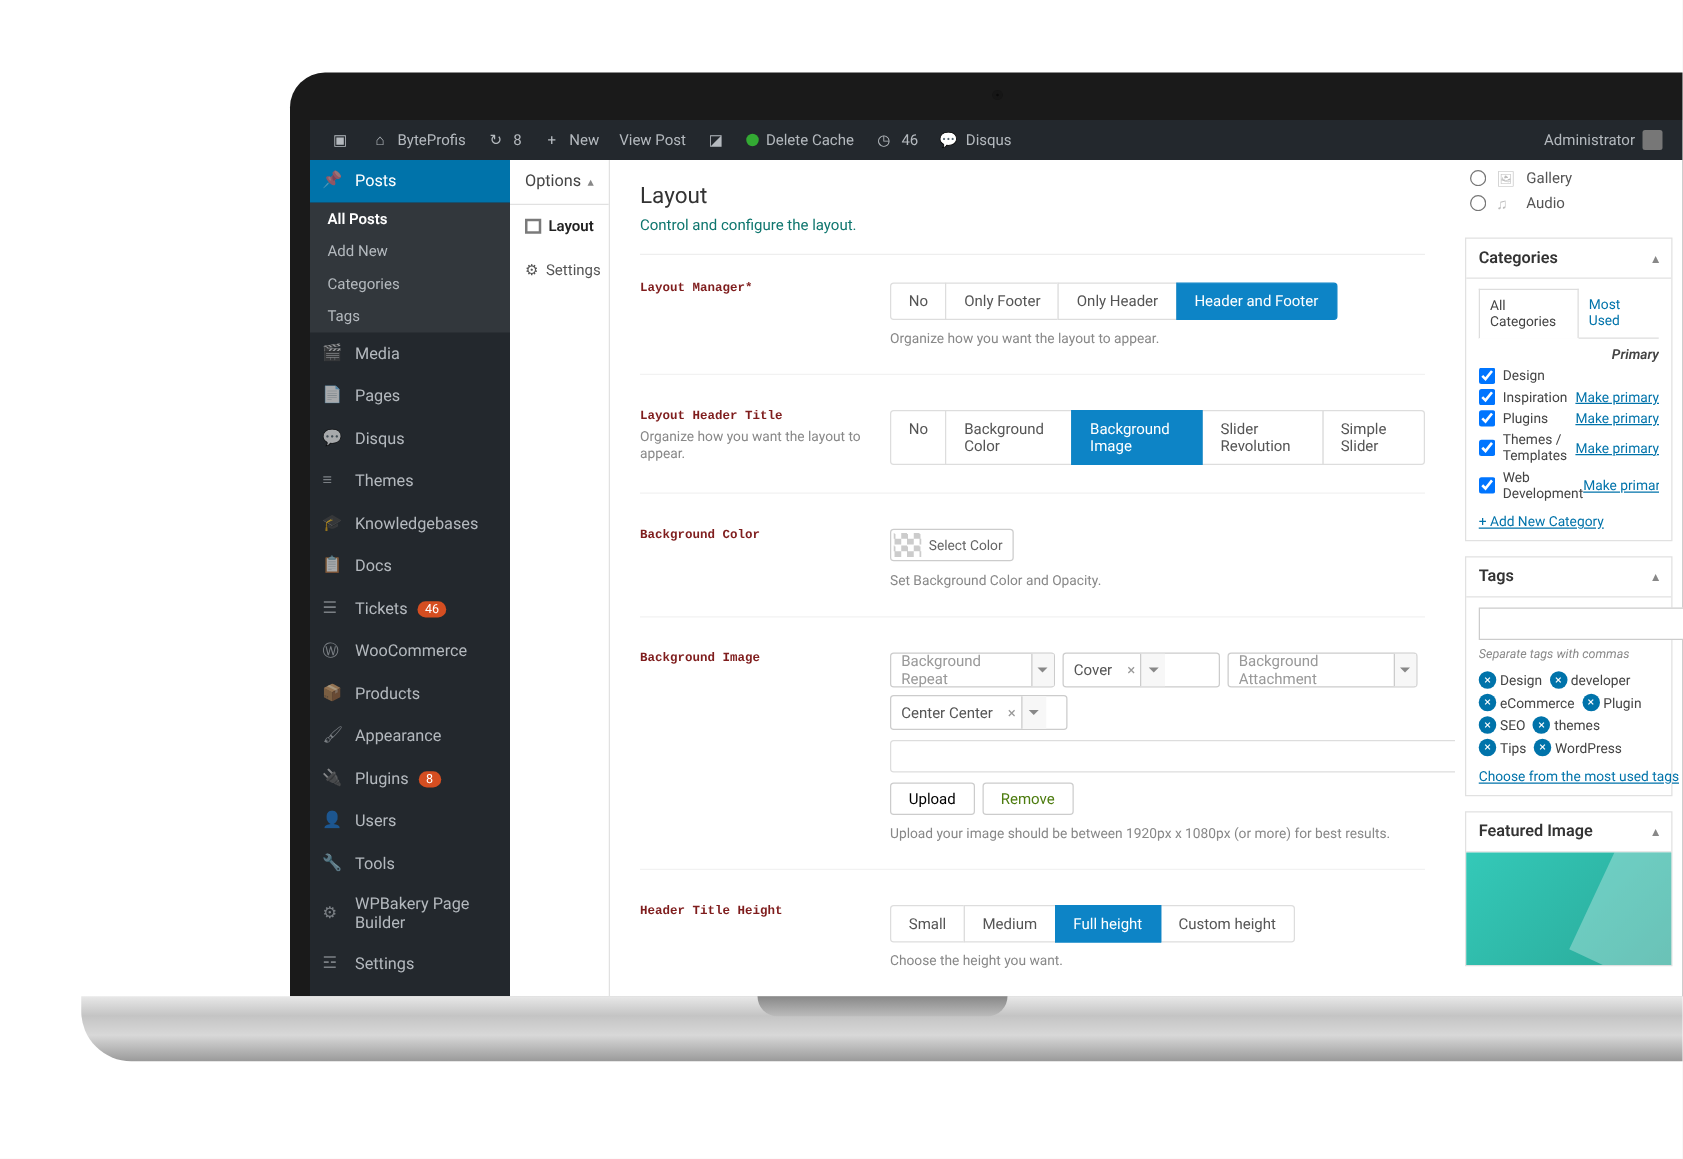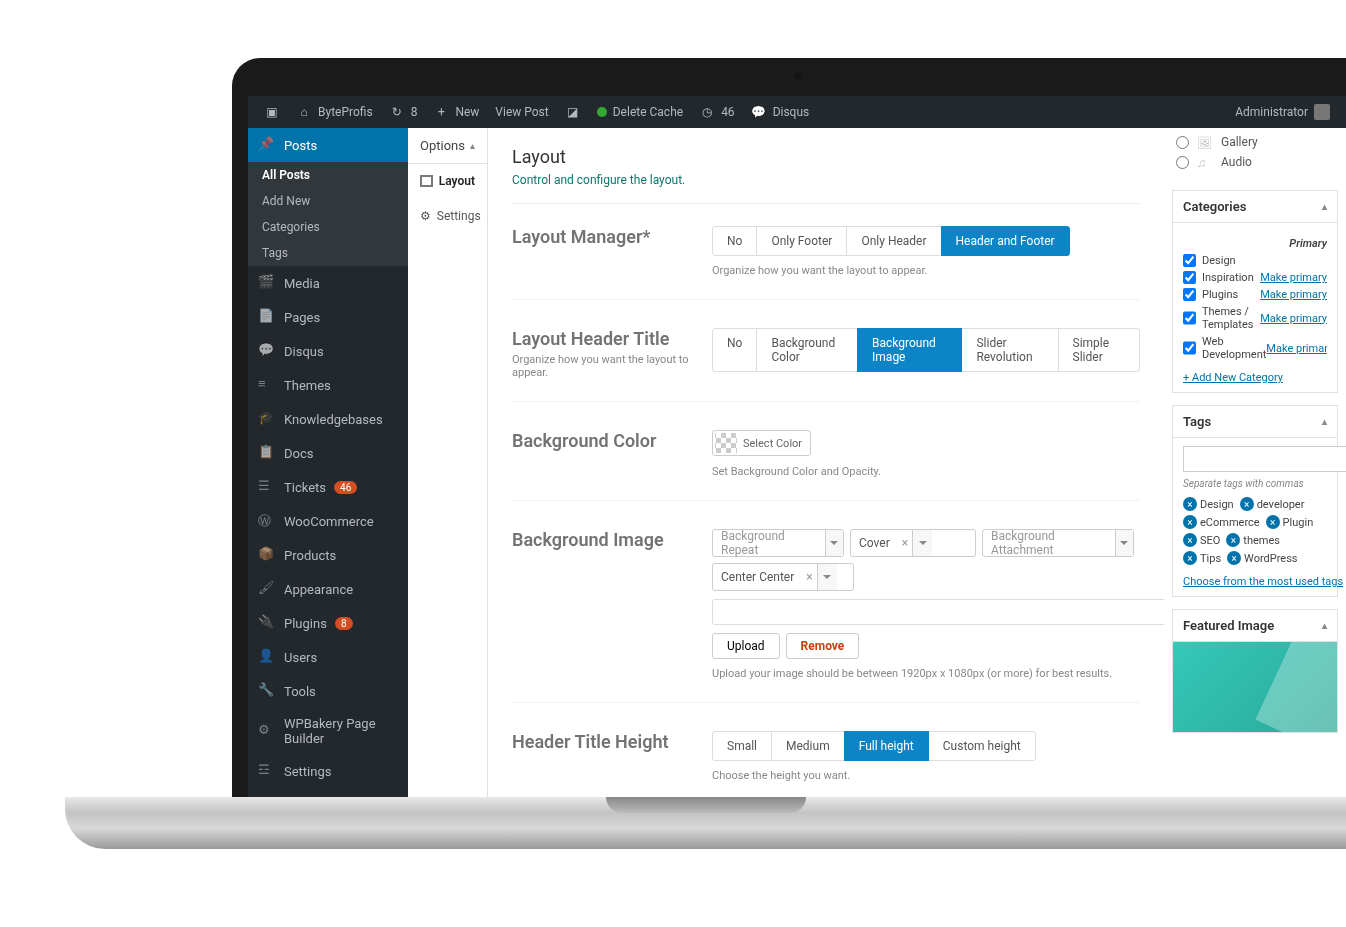--- a/index.html
+++ b/index.html
@@ -40,21 +40,21 @@
 .opt-tab.active { color:#222; font-weight:600; }
 .opt-tab .opt-icon { width:16px; height:12px; border:2px solid currentColor; opacity:0.6; }
 
 .main-panel { flex:1; background:#fff; padding:18px 24px; overflow:hidden; }
 .section-title { font-size:18px; font-weight:400; color:#333; margin-bottom:6px; }
 .section-desc { font-size:12px; color:#0f766e; margin-bottom:22px; border-bottom:1px solid #eee; padding-bottom:16px; }
 
 .field-row { display:flex; margin-bottom:28px; border-bottom:1px solid #f2f2f2; padding-bottom:22px; }
 .field-row:last-child { border:none; }
 .field-label { width:200px; flex-shrink:0; }
-.field-label .lbl { font-size:18px; font-weight:600; color:#737373; }
+.field-label .lbl { font-size:10px; font-weight:600; color:#7f1d1d;font-family:Liberation Mono, monospace; }
 .field-label .lbl-sub { font-size:11px; color:#888; margin-top:4px; }
 .field-control { flex:1; }
 .hint { font-size:11px; color:#888; margin-top:8px; }
 
 .btn-group { display:inline-flex; }
 .btn-group .btn { padding:7px 14px; font-size:12px; background:#fff; border:1px solid #ddd; margin-left:-1px; cursor:pointer; color:#555; }
 .btn-group .btn:first-child { border-radius:3px 0 0 3px; margin-left:0; }
 .btn-group .btn:last-child { border-radius:0 3px 3px 0; }
 .btn-group .btn.active { background:#0d84c6; color:#fff; border-color:#0d84c6; z-index:1; }
 
@@ -63,21 +63,21 @@
 .swatch-lbl { font-size:11px; color:#666; padding-right:6px; }
 
 .select2 { display:inline-flex; align-items:center; border:1px solid #ccc; border-radius:3px; height:28px; background:#fff; font-size:12px; }
 .select2 .s-body { padding:0 8px; color:#555; display:flex; align-items:center; gap:4px; }
 .select2 .s-body .placeholder { color:#999; }
 .select2 .s-clear { color:#999; padding:0 4px; cursor:pointer; }
 .select2 .s-toggle { width:20px; border-left:1px solid #ccc; display:flex; align-items:center; justify-content:center; height:100%; background:#f7f7f7; }
 .select2 .s-toggle::after { content:''; border:4px solid transparent; border-top-color:#888; transform:translateY(2px); }
 .url-input { width:460px; height:26px; border:1px solid #ddd; border-radius:3px; margin-top:8px; }
 .small-btn { padding:5px 14px; border:1px solid #ccc; background:#fff; font-size:12px; border-radius:3px; cursor:pointer; }
-.small-btn.danger { color:#c2410c;font-weight:bold; }
+.small-btn.danger { color:#4d7c0f; }
 
 
 .meta-col { width:182px; background:#fff; padding:0 8px; font-size:12px; }
 .radio-row { display:flex; align-items:center; gap:8px; padding:3px 0; color:#555; }
 .radio-row input { margin:0; }
 .format-icon { width:16px; height:12px; opacity:0.4; }
 
 .meta-box { border:1px solid #e1e1e1; margin-top:12px; }
 .meta-head { display:flex; justify-content:space-between; align-items:center; padding:8px 10px; font-size:13px; font-weight:600; color:#333; border-bottom:1px solid #e1e1e1; }
 .meta-body { padding:8px 10px; }
@@ -368,20 +368,24 @@
                 <span>Audio</span>
               </div>
           </div>
 
           <div class="meta-box">
             <div class="meta-head">
                 <span>Categories</span>
                 <span class="triangle-up">▴</span>
               </div>
             <div class="meta-body">
+              <div class="cat-tabs">
+                <div class="cat-tab active">All Categories</div>
+                <div class="cat-tab">Most Used</div>
+              </div>
               <div class="cat-list" id="cat-list">
                   <div class="cat-row">
                     <span></span>
                     <span class="primary-head">Primary</span>
                   </div>
                   <div class="cat-row">
                     <label class="cb">
                       <input type="checkbox" checked="" style="">
                       <span>Design</span>
                     </label>

